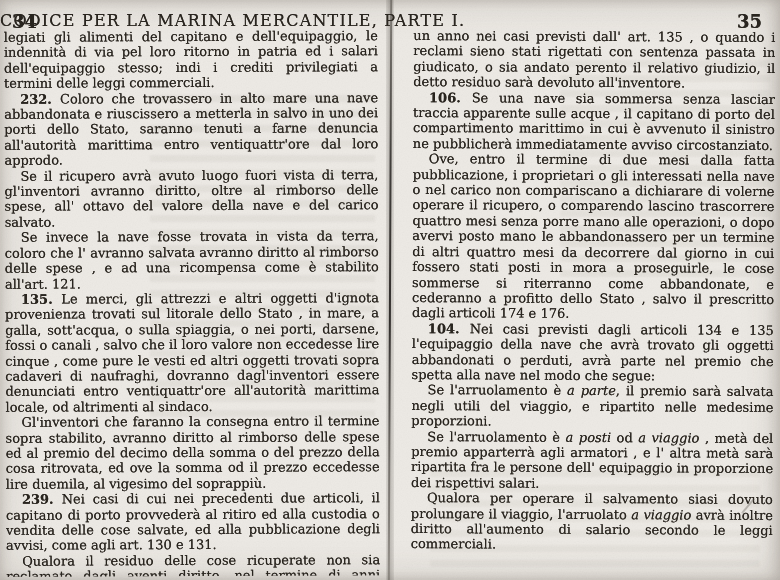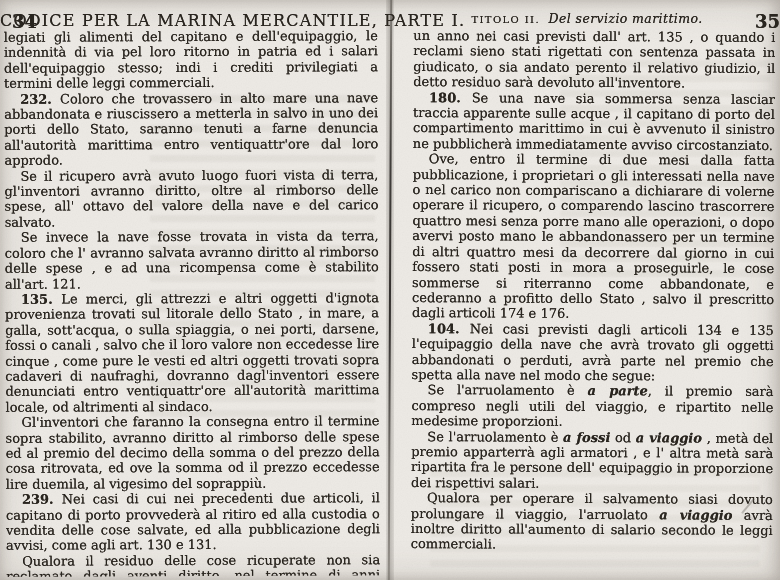--- a/index.html
+++ b/index.html
@@ -13,34 +13,34 @@
   .page{position:absolute; top:0; height:580px;}
   #left-page{left:0; width:386px;}
   #right-page{left:394px; width:386px;}
 
   .running-header{
     position:absolute; top:11px; left:0; right:0; height:16px;
     font-size:10.5px; letter-spacing:1.2px; text-align:center; white-space:nowrap;
   }
   .pagenum{position:absolute; top:11px; font-size:18px; font-weight:bold; letter-spacing:0;}
   #left-page .pagenum{left:12px;}
-  #right-page .pagenum{right:0;}
+  #right-page .pagenum{right:18px;}
 
   .body-text{
     position:absolute; top:29px; bottom:4px;
     text-align:justify; font-size:13px; line-height:15.4px;
     hyphens:auto; -webkit-hyphens:auto; overflow:hidden;
   }
   #left-page .body-text{left:5px; width:374px; transform:rotate(-.25deg);}
   #right-page .body-text{left:18px; width:362px; transform:rotate(.3deg);}
 
   p.para{margin:0; padding:0;}
   p.para.indent{text-indent:16px;}
   .b{font-weight:bold;}
-  .i{font-style:italic;font-weight:bold;}
+  .i{font-style:italic;}
   .smallcaps-left{font-size:16px;}
   .titolo-caps{font-size:10px; letter-spacing:1.4px; margin-right:4px;}
   .titolo-italic{font-style:italic; font-size:12.5px; letter-spacing:.4px;}
 
   
   .body-text, .running-header, .pagenum{ text-shadow:0 0 .45px rgba(40,34,28,.85); }
 
   
   #gutter{
     position:absolute; left:386px; top:0; width:8px; height:580px;
@@ -86,32 +86,28 @@
         <p class="para indent"><span>Se il ricupero avrà avuto luogo fuori vista di terra, gl'inventori avranno diritto, oltre al rimborso delle spese, all' ottavo del valore della nave e del carico salvato.</span></p>
         <p class="para indent"><span>Se invece la nave fosse trovata in vista da terra, coloro che l' avranno salvata avranno diritto al rimborso delle spese , e ad una ricompensa come è stabilito all'art. 121.</span></p>
         <p class="para indent"><span class="b">135. </span><span>Le merci, gli attrezzi e altri oggetti d'ignota provenienza trovati sul litorale dello Stato , in mare, a galla, sott'acqua, o sulla spiaggia, o nei porti, darsene, fossi o canali , salvo che il loro valore non eccedesse lire cinque , come pure le vesti ed altri oggetti trovati sopra cadaveri di naufraghi, dovranno dagl'inventori essere denunciati entro ventiquattr'ore all'autorità marittima locale, od altrimenti al sindaco.</span></p>
         <p class="para indent"><span>Gl'inventori che faranno la consegna entro il termine sopra stabilito, avranno diritto al rimborso delle spese ed al premio del decimo della somma o del prezzo della cosa ritrovata, ed ove la somma od il prezzo eccedesse lire duemila, al vigesimo del soprappiù.</span></p>
         <p class="para indent"><span class="b">239. </span><span>Nei casi di cui nei precedenti due articoli, il capitano di porto provvederà al ritiro ed alla custodia o vendita delle cose salvate, ed alla pubblicazione degli avvisi, come agli art. 130 e 131.</span></p>
         <p class="para indent"><span>Qualora il residuo delle cose ricuperate non sia reclamato dagli aventi diritto, nel termine di anni cinque nei casi previsti dall'art. 134, ed entro quello di</span></p>
       </div>
   </div>
 
   <div class="page" id="right-page">
-    <div class="running-header">
-      <span class="titolo-caps">TITOLO II.</span>
-      <span class="titolo-italic">Del servizio marittimo.</span>
-    </div>
     <div class="pagenum">35</div>
     <div class="body-text">
         <p class="para"><span>un anno nei casi previsti dall' art. 135 , o quando i reclami sieno stati rigettati con sentenza passata in giudicato, o sia andato perento il relativo giudizio, il detto residuo sarà devoluto all'inventore.</span></p>
-        <p class="para indent"><span class="b">180. </span><span>Se una nave sia sommersa senza lasciar traccia apparente sulle acque , il capitano di porto del compartimento marittimo in cui è avvenuto il sinistro ne pubblicherà immediatamente avviso circostanziato.</span></p>
+        <p class="para indent"><span class="b">106. </span><span>Se una nave sia sommersa senza lasciar traccia apparente sulle acque , il capitano di porto del compartimento marittimo in cui è avvenuto il sinistro ne pubblicherà immediatamente avviso circostanziato.</span></p>
         <p class="para indent"><span>Ove, entro il termine di due mesi dalla fatta pubblicazione, i proprietari o gli interessati nella nave o nel carico non compariscano a dichiarare di volerne operare il ricupero, o comparendo lascino trascorrere quattro mesi senza porre mano alle operazioni, o dopo avervi posto mano le abbandonassero per un termine di altri quattro mesi da decorrere dal giorno in cui fossero stati posti in mora a proseguirle, le cose sommerse si riterranno come abbandonate, e cederanno a profitto dello Stato , salvo il prescritto dagli articoli 174 e 176.</span></p>
         <p class="para indent"><span class="b">104. </span><span>Nei casi previsti dagli articoli 134 e 135 l'equipaggio della nave che avrà trovato gli oggetti abbandonati o perduti, avrà parte nel premio che spetta alla nave nel modo che segue:</span></p>
-        <p class="para indent"><span>Se l'arruolamento è </span><span class="i">a parte</span><span>, il premio sarà compreso negli utili del viaggio, e ripartito nelle medesime proporzioni.</span></p>
-        <p class="para indent"><span>Se l'arruolamento è </span><span class="i">a fossi</span><span> od </span><span class="i">a viaggio</span><span> , metà del premio apparterrà agli armatori , e l' altra metà sarà ripartita fra le persone dell' equipaggio in proporzione dei rispettivi salari.</span></p>
+        <p class="para indent"><span>Se l'arruolamento è </span><span class="i">a parte</span><span>, il premio sarà salvata negli utili del viaggio, e ripartito nelle medesime proporzioni.</span></p>
+        <p class="para indent"><span>Se l'arruolamento è </span><span class="i">a posti</span><span> od </span><span class="i">a viaggio</span><span> , metà del premio apparterrà agli armatori , e l' altra metà sarà ripartita fra le persone dell' equipaggio in proporzione dei rispettivi salari.</span></p>
         <p class="para indent"><span>Qualora per operare il salvamento siasi dovuto prolungare il viaggio, l'arruolato </span><span class="i">a viaggio</span><span> avrà inoltre diritto all'aumento di salario secondo le leggi commerciali.</span></p>
       </div>
   </div>
 
   <div class="bleed" id="bleed-l"></div>
   <div class="bleed" id="bleed-r1"></div>
   <div class="bleed" id="bleed-r2"></div>
 
   <div id="gutter"></div>
   <div id="gutter-line"></div>

